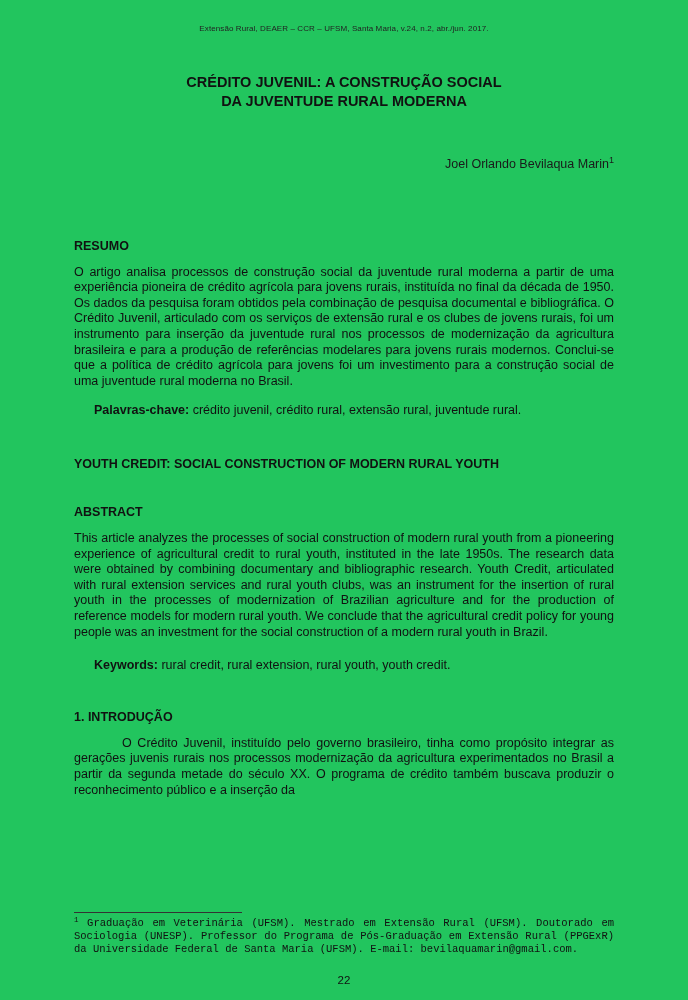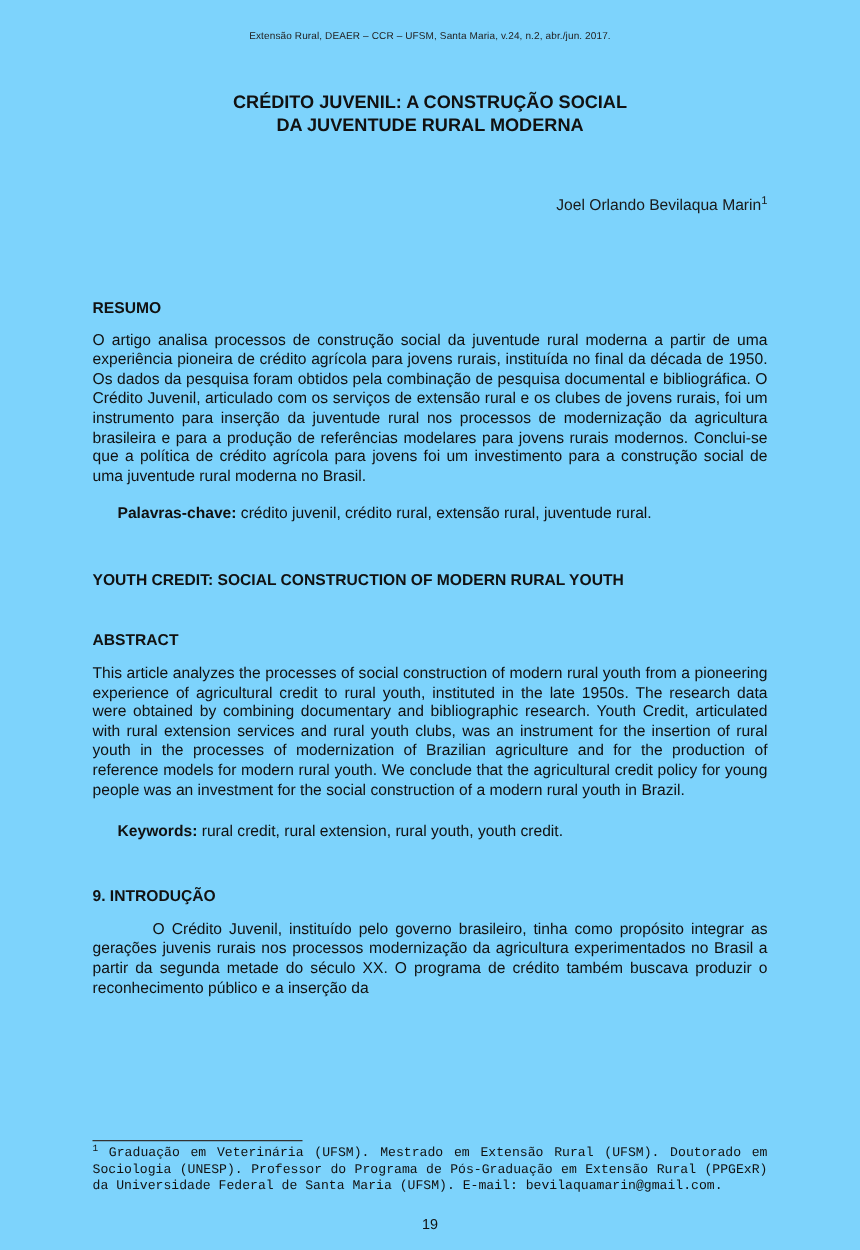--- a/index.html
+++ b/index.html
@@ -5,21 +5,21 @@
   html, body {
     margin: 0;
     padding: 0;
     background: #ffffff;
   }
   .page {
     position: relative;
     width: 688px;
     height: 1000px;
     margin: 0 auto;
-    background: #7dd3fc;
+    background: #22c55e;
     font-family: "Liberation Sans", sans-serif;
     color: #1a1a1a;
     box-sizing: border-box;
     padding: 24px 74px 0 74px;
     overflow: hidden;
   }
   .running-header {
     text-align: center;
     font-size: 8px;
     letter-spacing: 0.1px;
@@ -138,26 +138,26 @@
   <h2 class="centered-subtitle">YOUTH CREDIT: SOCIAL CONSTRUCTION OF MODERN RURAL YOUTH</h2>
 
   <h2 class="section-heading heading-abstract">ABSTRACT</h2>
 
   <p class="body-text">This article analyzes the processes of social construction of modern rural youth from a pioneering experience of agricultural credit to rural youth, instituted in the late 1950s. The research data were obtained by combining documentary and bibliographic research. Youth Credit, articulated with rural extension services and rural youth clubs, was an instrument for the insertion of rural youth in the processes of modernization of Brazilian agriculture and for the production of reference models for modern rural youth. We conclude that the agricultural credit policy for young people was an investment for the social construction of a modern rural youth in Brazil.</p>
 
   <p class="keywords keywords-en">
     <b>Keywords:</b><span> rural credit, rural extension, rural youth, youth credit.</span>
   </p>
 
-  <h2 class="section-heading heading-intro">9. INTRODUÇÃO</h2>
+  <h2 class="section-heading heading-intro">1. INTRODUÇÃO</h2>
 
   <p class="body-text indent-first">O Crédito Juvenil, instituído pelo governo brasileiro, tinha como propósito integrar as gerações juvenis rurais nos processos modernização da agricultura experimentados no Brasil a partir da segunda metade do século XX. O programa de crédito também buscava produzir o reconhecimento público e a inserção da</p>
 
   <div class="footnote-area">
     <div class="footnote-rule"></div>
     <p class="footnote-text">
       <sup>1</sup><span> Graduação em Veterinária (UFSM). Mestrado em Extensão Rural (UFSM). Doutorado em Sociologia (UNESP). Professor do Programa de Pós-Graduação em Extensão Rural (PPGExR) da Universidade Federal de Santa Maria (UFSM). E-mail: bevilaquamarin@gmail.com.</span>
     </p>
   </div>
 
-  <div class="page-number">19</div>
+  <div class="page-number">22</div>
 
 </div>
 
 </body></html>

